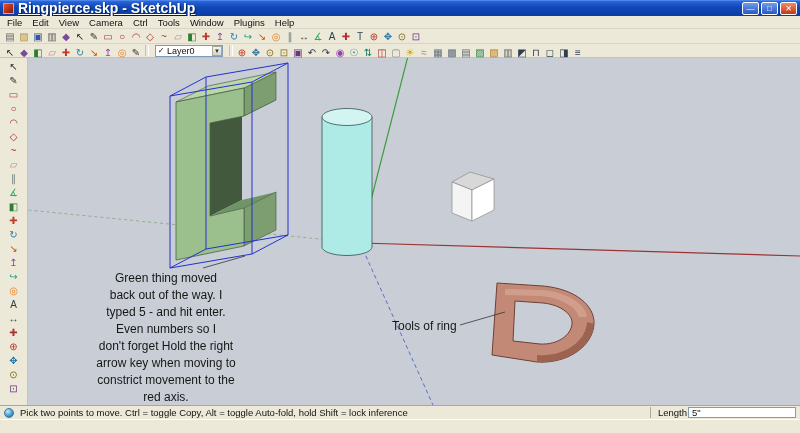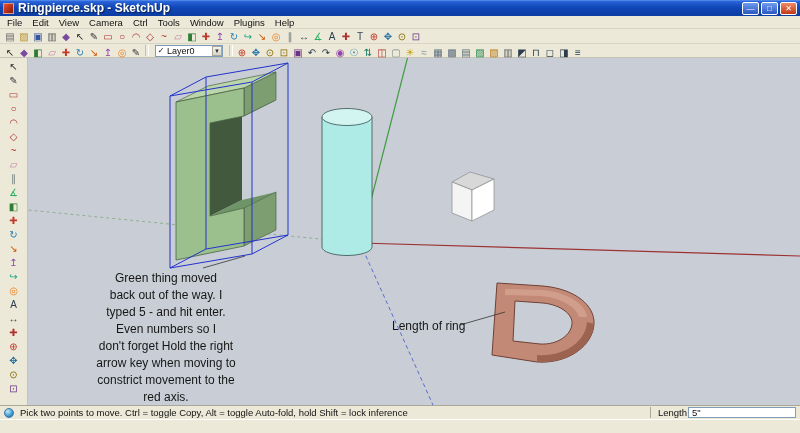--- a/index.html
+++ b/index.html
@@ -7,22 +7,22 @@
   .window { width:800px; height:433px; display:flex; flex-direction:column;
             font-family:"Liberation Sans", sans-serif; background:#ece9d8; }
 
   
   .titlebar { height:16px; display:flex; align-items:center; padding:0 3px;
               background:linear-gradient(180deg,#5a96f0 0%,#2a62d8 10%,#1048b8 45%,#0c3ca2 100%);
               color:#fff; flex:0 0 auto; }
   .app-icon { width:11px; height:11px; margin-right:4px;
               background:linear-gradient(135deg,#e85030 0%,#b02c16 60%,#7e1e0e 100%);
               border:1px solid rgba(255,255,255,.5); }
-  .title-text { flex:1; font-size:12px; font-weight:bold; text-shadow:1px 1px 1px rgba(0,0,0,.55);
-                white-space:nowrap; overflow:hidden; }
+  .title-text { flex:1; font-size:14px; font-weight:bold; text-shadow:1px 1px 1px rgba(0,0,0,.55);
+                white-space:nowrap; overflow:hidden;text-decoration:underline; }
   .win-btn { width:17px; height:13px; margin-left:2px; border:1px solid #fff; border-radius:2px;
              font-size:8px; line-height:11px; text-align:center; color:#fff; cursor:pointer;
              background:linear-gradient(#6f9bee,#2a58c0); }
   .win-btn.close { background:linear-gradient(#f08a66,#c23818); }
 
   
   .menubar { height:13px; display:flex; align-items:center; padding-left:2px;
              background:#ece9d8; border-bottom:1px solid #d8d4c6; flex:0 0 auto; }
   .menu-item { font-size:9.5px; padding:12px 5px; color:#111; cursor:default; }
 
@@ -216,21 +216,21 @@
       </svg>
 
       <div class="note" id="annotation">Green thing moved
 back out of the way. I
 typed 5 - and hit enter.
 Even numbers so I
 don't forget Hold the right
 arrow key when moving to
 constrict movement to the
 red axis.</div>
-      <div class="note" id="ring-label">Length of ring</div>
+      <div class="note" id="ring-label">Tools of ring</div>
     </div>
   </div>
 
   <div class="statusbar">
     <div class="orb"></div>
     <div class="status-msg">Pick two points to move.  Ctrl = toggle Copy, Alt = toggle Auto-fold, hold Shift = lock inference</div>
     <div class="measure">
       <span class="length-label">Length</span>
       <div class="length-field">5"</div>
     </div>

